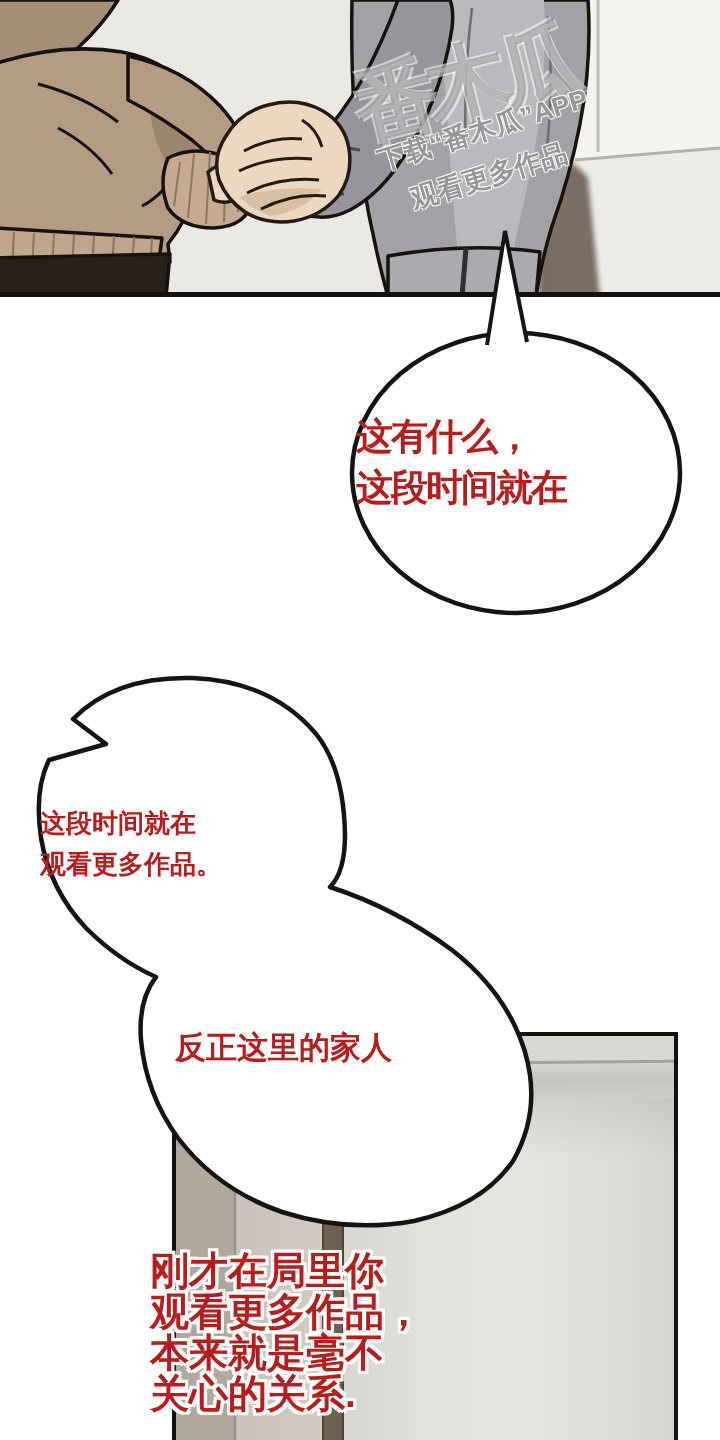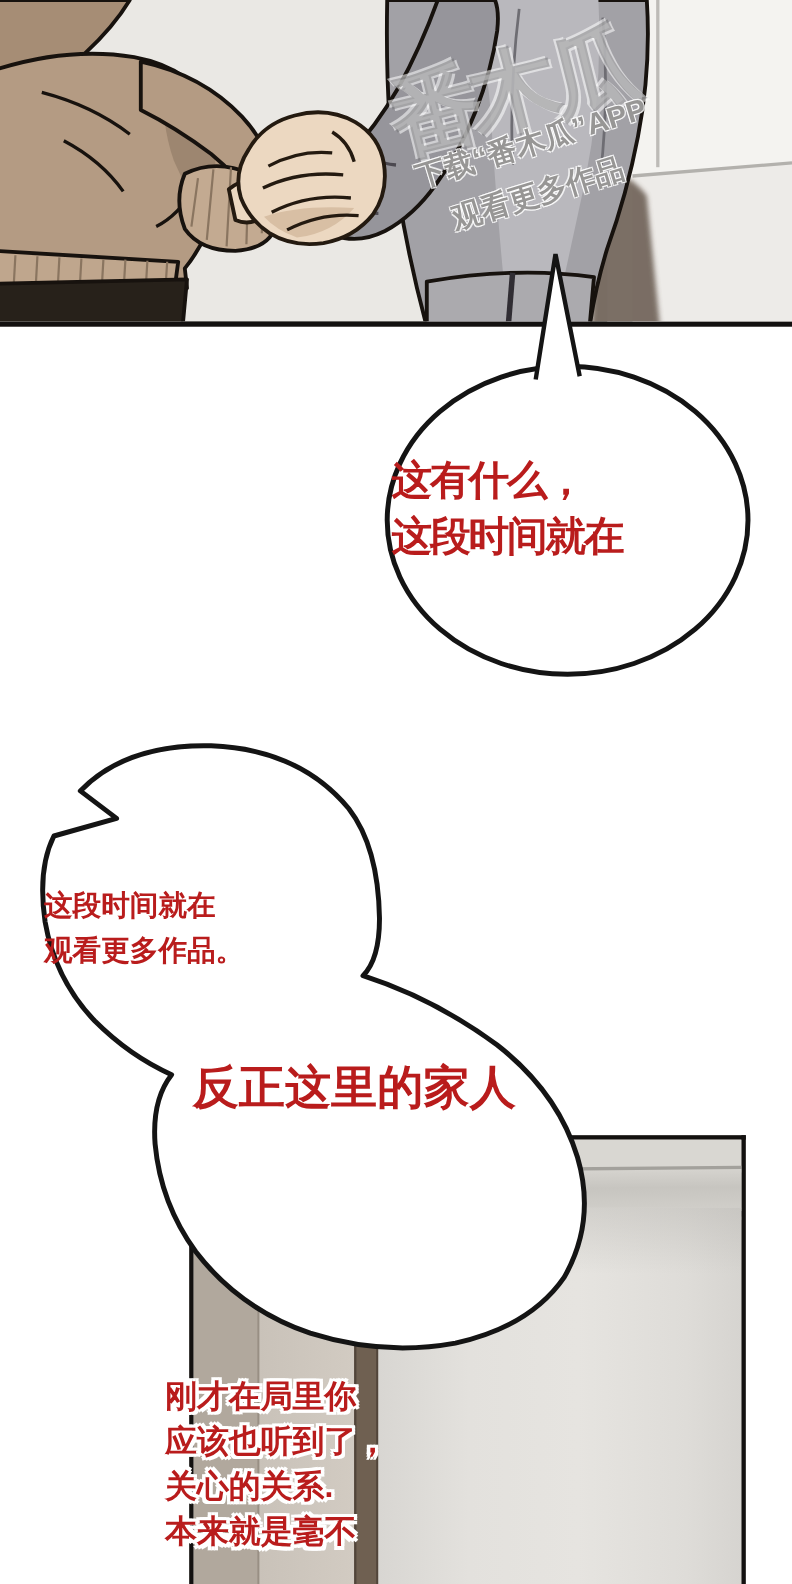--- a/index.html
+++ b/index.html
@@ -41,22 +41,22 @@
               background:#6f6051;border-left:2px solid #51453a;border-right:2px solid #51453a;}
   .p2-curtain{position:absolute;left:168px;top:62px;bottom:0;right:0;
               background:linear-gradient(90deg,#d8d6d2 0%,#e3e1dd 25%,#e6e4e0 55%,#dedcd8 85%,#d6d4d0 100%);}
   .p2-curtain-shade{position:absolute;left:168px;right:0;top:62px;height:60px;
               background:linear-gradient(180deg,rgba(175,173,168,.35),rgba(175,173,168,0));}
 
   
   .txt{position:absolute;z-index:3;color:#b91c1c;font-weight:bold;text-align:left;}
   .t1{left:356px;top:411px;width:320px;font-size:37px;line-height:51px;letter-spacing:-2px;}
   .t2{left:40px;top:803px;width:316px;font-size:26px;line-height:41px;}
-  .t3{left:175px;top:968px;width:356px;font-size:42px;line-height:42px;}
-  .caption{left:150px;top:1250px;width:240px;font-size:29px;line-height:41px;
+  .t3{left:175px;top:1027px;width:356px;font-size:31px;line-height:42px;}
+  .caption{left:150px;top:1250px;width:240px;font-size:39px;line-height:41px;
      text-shadow:-3px -3px 0 #fff,3px -3px 0 #fff,-3px 3px 0 #fff,3px 3px 0 #fff,
                  0 -3px 0 #fff,0 3px 0 #fff,-3px 0 0 #fff,3px 0 0 #fff;}
   .line{white-space:nowrap;}
 </style>
 </head>
 <body>
 
 <div class="panel1">
   <svg width="720" height="292" viewBox="0 0 720 292">
     <defs>
@@ -152,16 +152,16 @@
   <div class="line">这段时间就在</div>
   <div class="line">观看更多作品。</div>
 </div>
 
 <div class="txt t3">
   <div class="line">反正这里的家人</div>
 </div>
 
 <div class="txt caption">
   <div class="line">刚才在局里你</div>
-  <div class="line">应该也听到了，</div>
+  <div class="line">观看更多作品，</div>
+  <div class="line">本来就是毫不</div>
   <div class="line">关心的关系.</div>
-  <div class="line">本来就是毫不</div>
 </div>
 
 </body></html>

